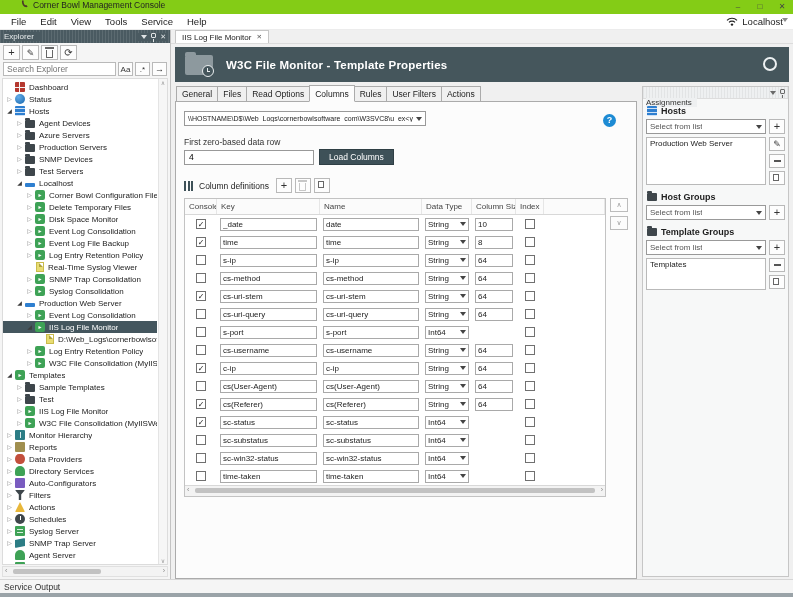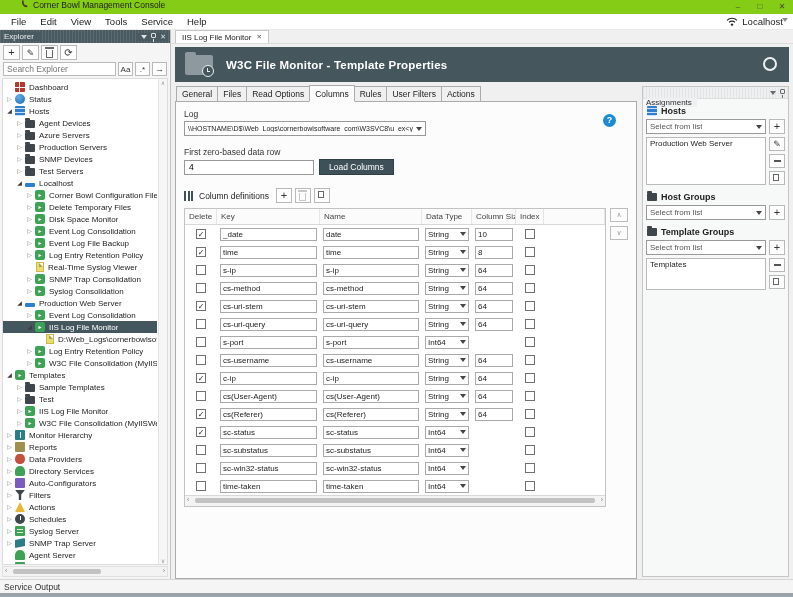--- a/index.html
+++ b/index.html
@@ -497,21 +497,20 @@
           <div class="tabstrip" id="tabstrip">
               <div class="tab">General</div>
               <div class="tab">Files</div>
               <div class="tab">Read Options</div>
               <div class="tab active">Columns</div>
               <div class="tab">Rules</div>
               <div class="tab">User Filters</div>
               <div class="tab">Actions</div>
             </div>
           <div class="tab-page">
-            <div class="field-label">Log</div>
             <div class="combo">
               <span class="combo-val">\\HOSTNAME\D$\Web_Logs\cornerbowlsoftware_com\W3SVC8\u_ex&lt;yyMMdd&gt;.log</span>
               <span class="dd-arrow"></span>
             </div>
             <span class="help-badge">?</span>
 
             <div class="field-label" style="margin-top:11px">First zero-based data row</div>
             <div class="first-row">
               <input class="first-input" value="4" style="">
               <span class="btn-dark">Load Columns</span>
@@ -525,21 +524,21 @@
                   <span class="ic-trash"></span>
                 </span>
               <span class="sq-btn">
                   <span class="ic-copy"></span>
                 </span>
             </div>
 
             <div class="table-area">
               <div class="cb-table">
                 <div class="trow thead" id="thead">
-                    <div class="hcell">Delete</div>
+                    <div class="hcell">Console</div>
                     <div class="hcell">Key</div>
                     <div class="hcell">Name</div>
                     <div class="hcell">Data Type</div>
                     <div class="hcell">Column Size</div>
                     <div class="hcell">Index</div>
                     <div class="hcell"></div>
                   </div>
                 <div class="tbody" id="tbody">
                     <div class="trow drow">
                       <div class="dcell center">

